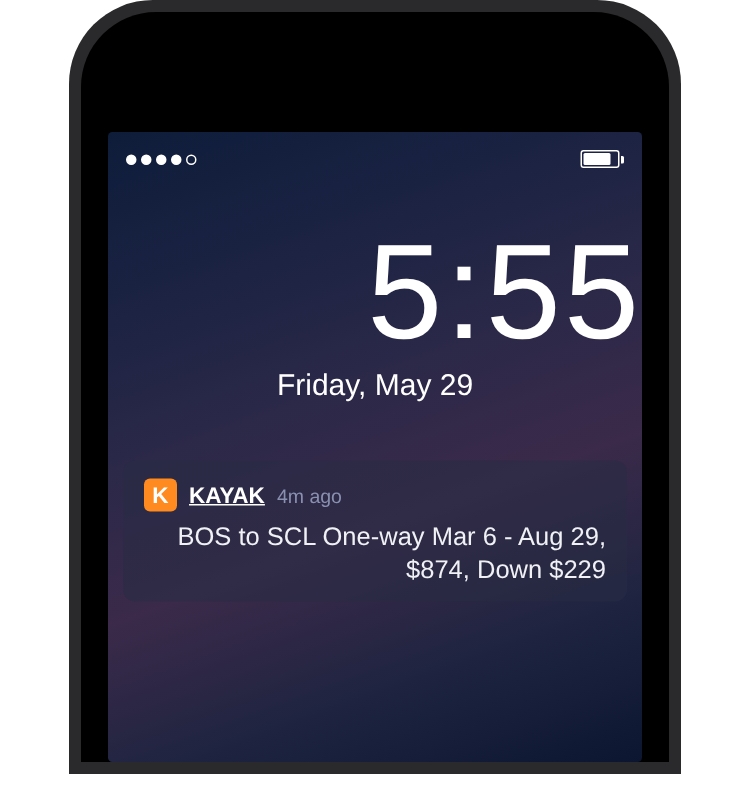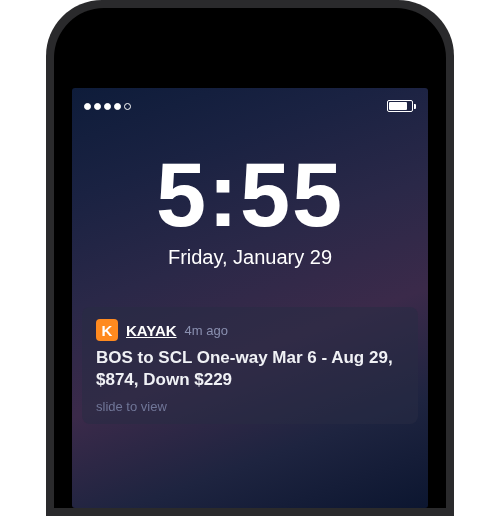--- a/index.html
+++ b/index.html
@@ -98,23 +98,24 @@
     background: #fff;
     margin-left: 1px;
     border-radius: 0 1px 1px 0;
   }
   .clock {
     text-align: center;
     margin-top: 36px;
   }
   .time {
     font-size: 90px;
-    font-weight: 700;
+    font-weight: 400;
     letter-spacing: 2px;
     line-height: 1;
+    text-align: right;
   }
   .date {
     font-size: 20px;
     font-weight: 300;
     margin-top: 6px;
   }
   .notification {
     margin: 38px 10px 0 10px;
     background: rgba(40, 44, 68, 0.55);
     border-radius: 8px;
@@ -145,21 +146,22 @@
   }
   .notif-time {
     font-size: 13px;
     color: #8a90b0;
   }
   .notif-body {
     margin-top: 6px;
     font-size: 17px;
     line-height: 1.3;
     color: #f0f1f5;
-    font-weight: 700;
+    font-weight: 400;
+    text-align: right;
   }
   .slide-hint {
     margin-top: 8px;
     font-size: 13px;
     color: #707698;
   }
 </style>
 </head>
 <body>
 
@@ -180,30 +182,29 @@
         <div class="battery">
           <div class="battery-body">
               <div class="battery-fill"></div>
             </div>
           <div class="battery-tip"></div>
         </div>
       </div>
 
       <div class="clock">
         <div class="time">5:55</div>
-        <div class="date">Friday, January 29</div>
+        <div class="date">Friday, May 29</div>
       </div>
 
       <div class="notification">
         <div class="notif-header">
           <div class="app-icon">
             <span>K</span>
           </div>
           <span class="app-name">KAYAK</span>
           <span class="notif-time">4m ago</span>
         </div>
         <div class="notif-body">BOS to SCL One-way Mar 6 - Aug 29, $874, Down $229</div>
-        <div class="slide-hint">slide to view</div>
       </div>
 
     </div>
   </div>
 </div>
 
 </body></html>

